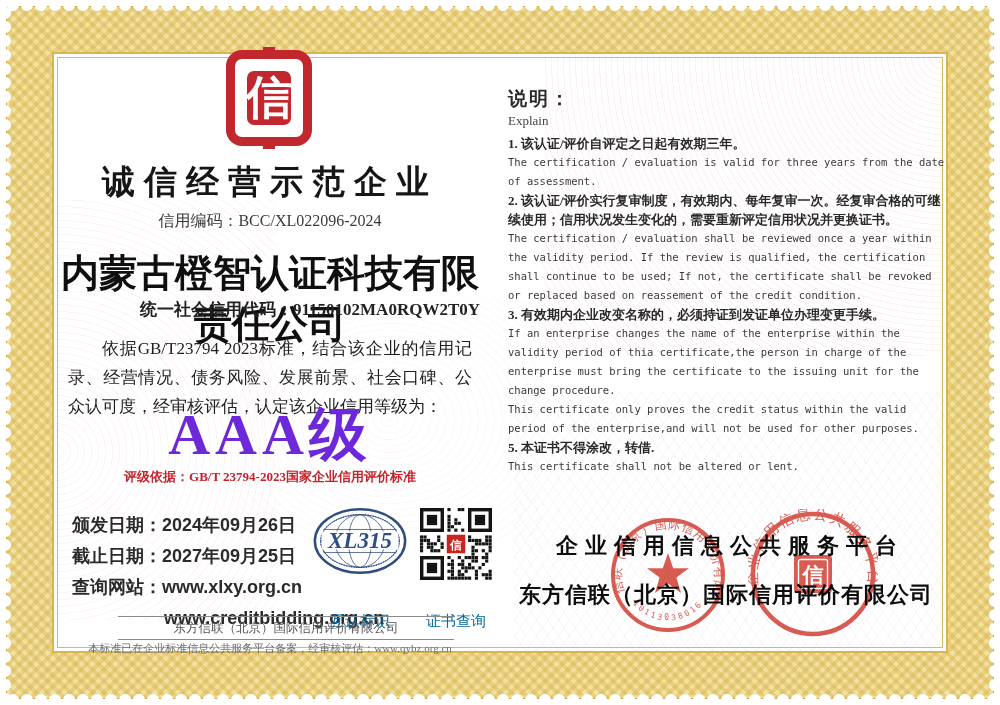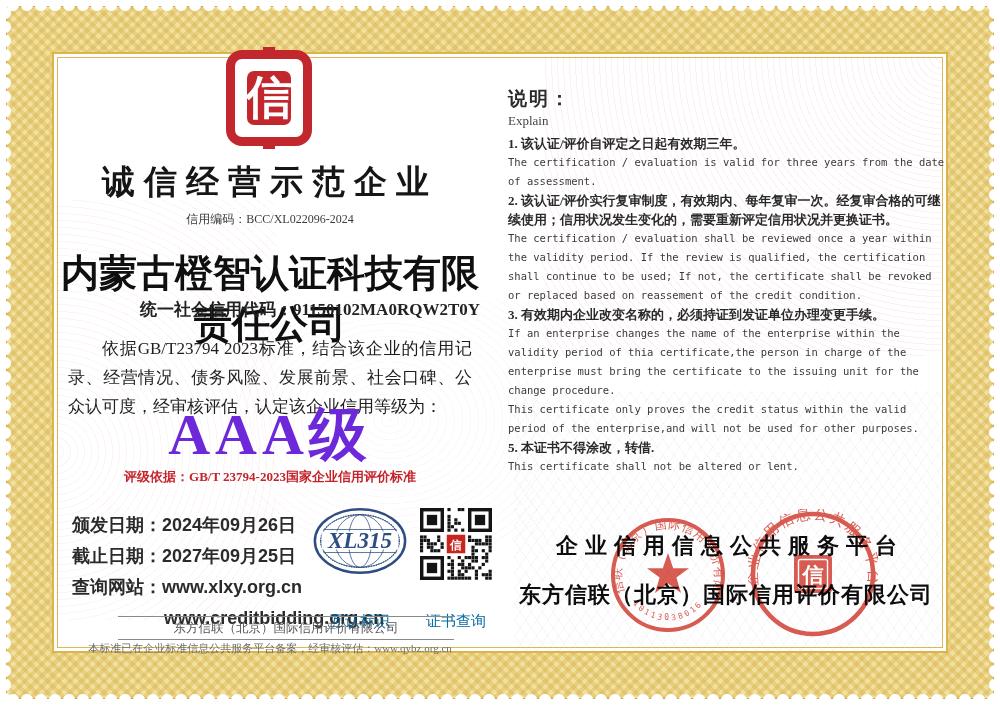--- a/index.html
+++ b/index.html
@@ -32,21 +32,21 @@
 
   
   .logo{position:absolute;left:226px;top:50px;width:86px;height:96px;}
   .logo-outer{position:absolute;inset:0;border:9px solid #c1272d;border-radius:16px;background:#fff;}
   .logo-outer::before{content:'';position:absolute;top:-12px;left:50%;transform:translateX(-50%);width:12px;height:9px;background:#c1272d;}
   .logo-outer::after{content:'';position:absolute;bottom:-12px;left:50%;transform:translateX(-50%);width:12px;height:9px;background:#c1272d;}
   .logo-inner{position:absolute;inset:12px;background:#c1272d;border-radius:7px;display:flex;align-items:center;justify-content:center;}
   .logo-inner span{color:#fff;font-family:"Liberation Serif","DejaVu Serif",serif;font-weight:bold;font-size:46px;line-height:1;}
 
   .title{position:absolute;left:60px;top:160px;width:420px;text-align:center;font-weight:bold;font-size:33px;letter-spacing:9px;color:#161616;}
-  .credit-code{position:absolute;left:70px;top:211px;width:400px;text-align:center;font-family:"Liberation Serif","DejaVu Serif",serif;font-size:12px;color:#3a3a3a;}
+  .credit-code{position:absolute;left:70px;top:211px;width:400px;text-align:center;font-family:"Liberation Serif","DejaVu Serif",serif;font-size:16px;color:#3a3a3a;}
   .company{position:absolute;left:50px;top:248px;width:440px;text-align:center;font-family:"Liberation Serif","DejaVu Serif",serif;font-weight:bold;font-size:38px;color:#0f0f0f;}
   .uscc{position:absolute;left:60px;top:298px;width:420px;text-align:right;font-family:"Liberation Serif","DejaVu Serif",serif;font-weight:bold;font-size:17px;color:#222;}
   .statement{position:absolute;left:68px;top:334px;width:404px;font-family:"Liberation Serif","DejaVu Serif",serif;font-weight:normal;font-size:17px;line-height:29px;text-align:justify;text-indent:2em;color:#1e1e1e;}
   .grade{position:absolute;left:70px;top:396px;width:400px;text-align:center;font-family:"Liberation Serif","DejaVu Serif",serif;font-weight:bold;font-size:58px;letter-spacing:5px;color:#6d28d9;}
   .basis{position:absolute;left:60px;top:468px;width:420px;text-align:center;font-family:"Liberation Serif","DejaVu Serif",serif;font-weight:bold;font-size:13px;color:#c5232b;}
 
   .dates{position:absolute;left:72px;top:510px;font-weight:bold;font-size:18px;line-height:31px;color:#2a2a2a;}
   .dates .row{white-space:nowrap;}
   .dates .indent{padding-left:92px;}
 

